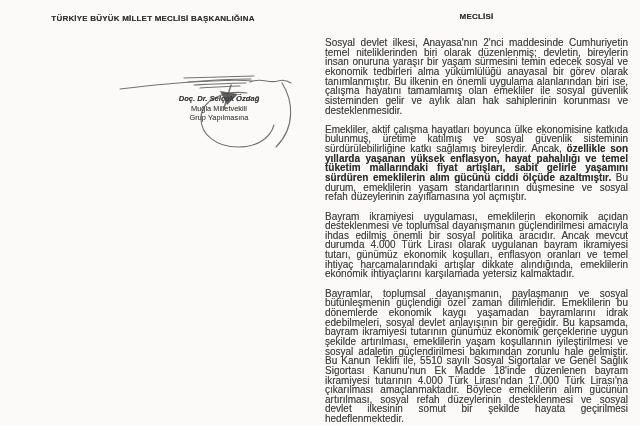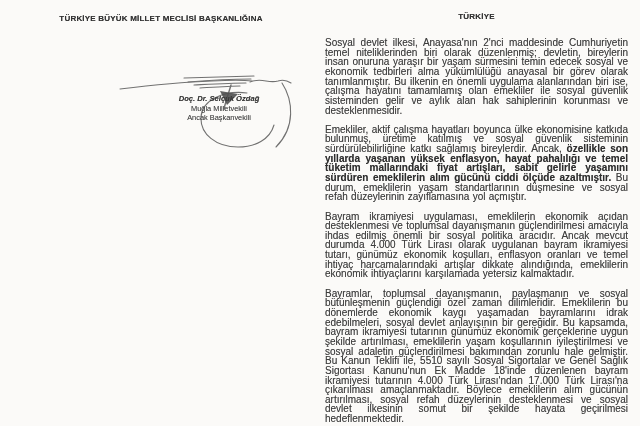--- a/index.html
+++ b/index.html
@@ -17,21 +17,21 @@
   }
   .page {
     position: absolute;
     inset: 0;
     background: #fbfaf8;
   }
   .col {
     position: absolute;
   }
   .col-left {
-    left: 16px;
+    left: 8px;
     top: 14px;
     width: 290px;
   }
   .col-right {
     left: 325px;
     top: 12px;
     width: 303px;
   }
   h1.doc-heading {
     font-size: 8px;
@@ -107,25 +107,25 @@
       <path d="M119,13 C117,20 114,28 112,37" stroke-width="1.4"></path>
       <path d="M135,21 C112,18 90,28 89,45 C88,62 104,75 126,75 C144,75 158,67 162,53"></path>
       <path d="M170,11 C181,28 184,55 164,75"></path>
     </g>
     <polygon points="108,19 126,22 115,33" fill="#4f4f4f" opacity="0.9"></polygon>
   </svg>
 
   <div class="sig-block">
     <div class="sig-name">Doç. Dr. Selçuk Özdağ</div>
     <div class="sig-line">Muğla Milletvekili</div>
-    <div class="sig-line">Ancak Başkanvekili</div>
+    <div class="sig-line">Grup Yapılmasına</div>
   </div>
 
   <section class="col col-right">
-    <h1 class="doc-heading">TÜRKİYE</h1>
+    <h1 class="doc-heading">MECLİSİ</h1>
 
     <p class="body-text">Sosyal devlet ilkesi, Anayasa'nın 2'nci maddesinde Cumhuriyetin temel niteliklerinden biri olarak düzenlenmiş; devletin, bireylerin insan onuruna yaraşır bir yaşam sürmesini temin edecek sosyal ve ekonomik tedbirleri alma yükümlülüğü anayasal bir görev olarak tanımlanmıştır. Bu ilkenin en önemli uygulama alanlarından biri ise, çalışma hayatını tamamlamış olan emekliler ile sosyal güvenlik sisteminden gelir ve aylık alan hak sahiplerinin korunması ve desteklenmesidir.</p>
 
     <p class="body-text"><span>Emekliler, aktif çalışma hayatları boyunca ülke ekonomisine katkıda bulunmuş, üretime katılmış ve sosyal güvenlik sisteminin sürdürülebilirliğine katkı sağlamış bireylerdir. Ancak, </span><b>özellikle son yıllarda yaşanan yüksek enflasyon, hayat pahalılığı ve temel tüketim mallarındaki fiyat artışları, sabit gelirle yaşamını sürdüren emeklilerin alım gücünü ciddi ölçüde azaltmıştır.</b><span> Bu durum, emeklilerin yaşam standartlarının düşmesine ve sosyal refah düzeylerinin zayıflamasına yol açmıştır.</span></p>
 
     <p class="body-text">Bayram ikramiyesi uygulaması, emeklilerin ekonomik açıdan desteklenmesi ve toplumsal dayanışmanın güçlendirilmesi amacıyla ihdas edilmiş önemli bir sosyal politika aracıdır. Ancak mevcut durumda 4.000 Türk Lirası olarak uygulanan bayram ikramiyesi tutarı, günümüz ekonomik koşulları, enflasyon oranları ve temel ihtiyaç harcamalarındaki artışlar dikkate alındığında, emeklilerin ekonomik ihtiyaçlarını karşılamada yetersiz kalmaktadır.</p>
 
     <p class="body-text">Bayramlar, toplumsal dayanışmanın, paylaşmanın ve sosyal bütünleşmenin güçlendiği özel zaman dilimleridir. Emeklilerin bu dönemlerde ekonomik kaygı yaşamadan bayramlarını idrak edebilmeleri, sosyal devlet anlayışının bir gereğidir. Bu kapsamda, bayram ikramiyesi tutarının günümüz ekonomik gerçeklerine uygun şekilde artırılması, emeklilerin yaşam koşullarının iyileştirilmesi ve sosyal adaletin güçlendirilmesi bakımından zorunlu hale gelmiştir. Bu Kanun Teklifi ile, 5510 sayılı Sosyal Sigortalar ve Genel Sağlık Sigortası Kanunu'nun Ek Madde 18'inde düzenlenen bayram ikramiyesi tutarının 4.000 Türk Lirası'ndan 17.000 Türk Lirası'na çıkarılması amaçlanmaktadır. Böylece emeklilerin alım gücünün artırılması, sosyal refah düzeylerinin desteklenmesi ve sosyal devlet ilkesinin somut bir şekilde hayata geçirilmesi hedeflenmektedir.</p>
   </section>
 

